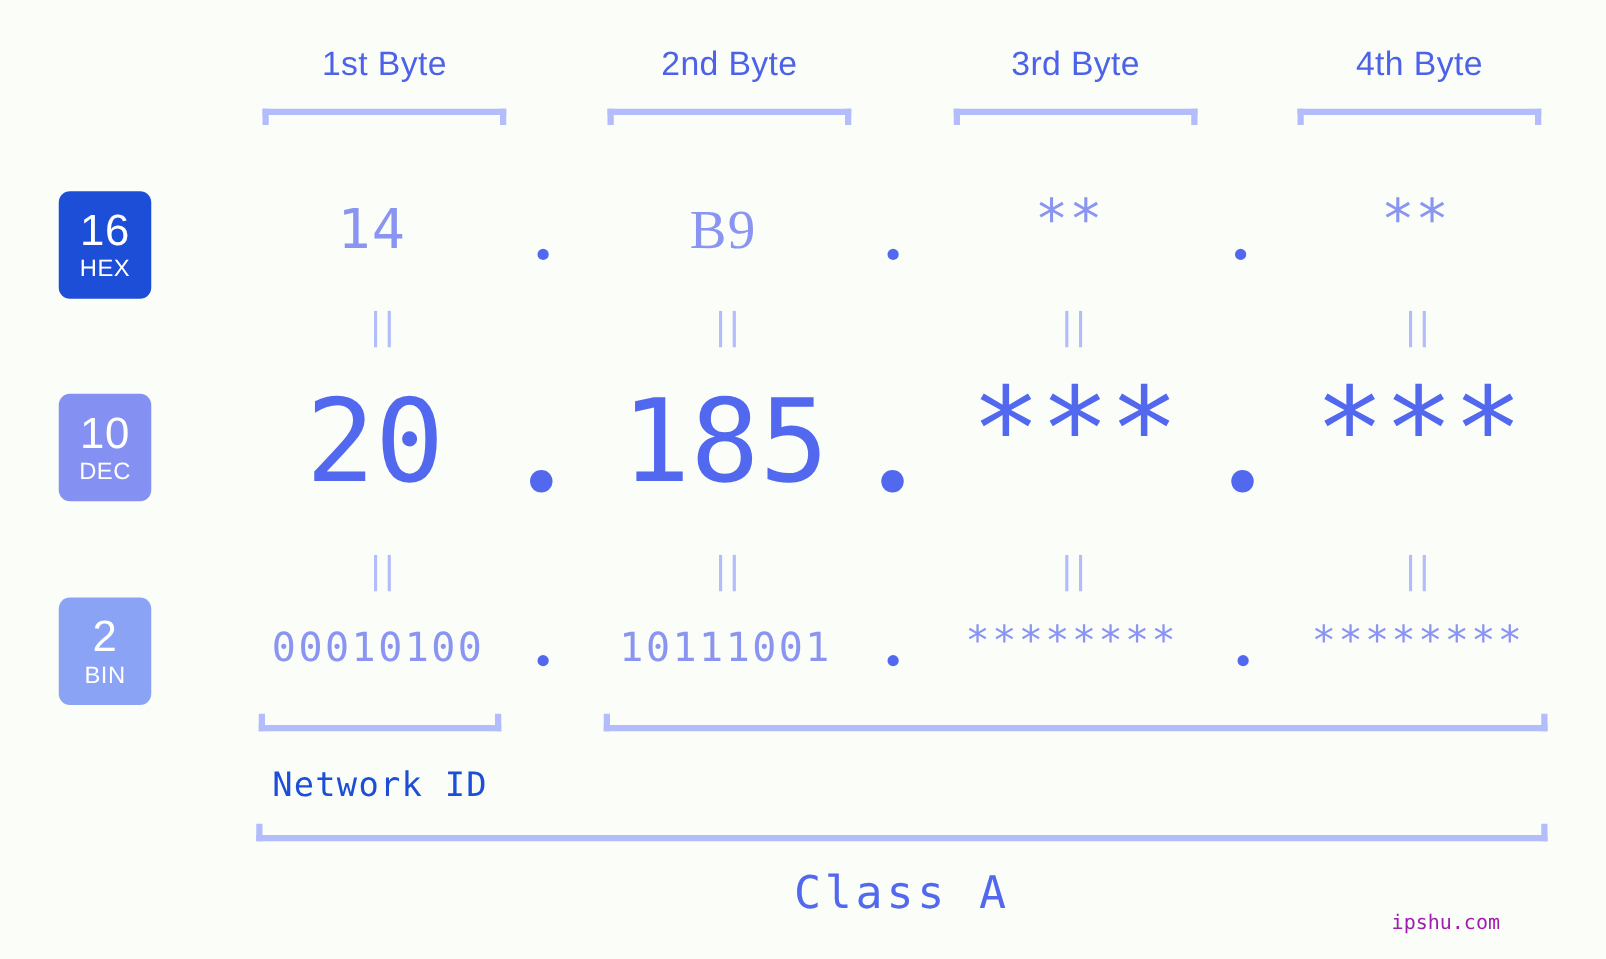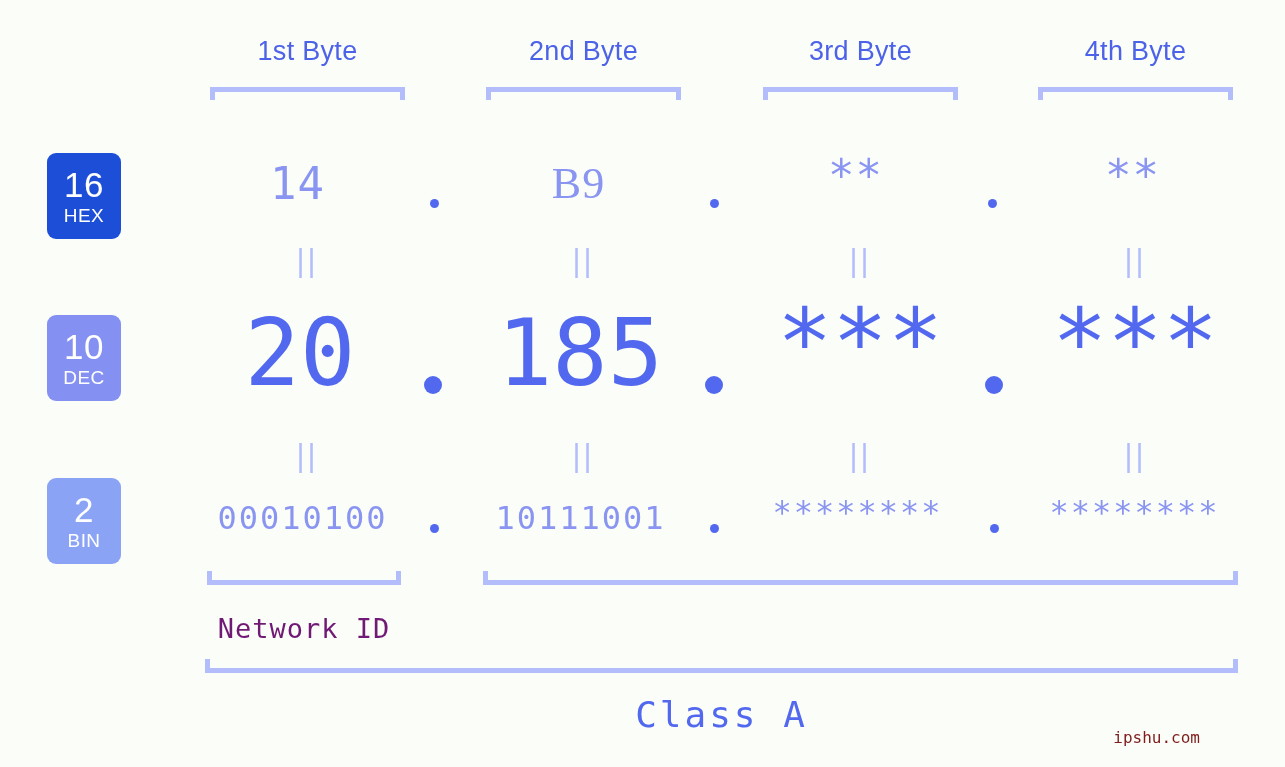--- a/index.html
+++ b/index.html
@@ -118,40 +118,40 @@
     font-family: "Liberation Sans", sans-serif;
     letter-spacing: 3px;
     line-height: 1;
     white-space: nowrap;
   }
 
   
   .id-label {
     position: absolute;
     text-align: center;
-    color: #701a75;
+    color: #1d4ed8;
     font-size: 27px;
     font-family: "DejaVu Sans Mono", monospace;
     white-space: nowrap;
     letter-spacing: 1px;
   }
   .class-label {
     position: absolute;
     text-align: center;
     color: #5269ef;
     font-size: 36px;
     font-family: "DejaVu Sans Mono", monospace;
     white-space: nowrap;
     letter-spacing: 3px;
   }
   .watermark {
     position: absolute;
     right: 12px;
     bottom: 20px;
-    color: #7f1d1d;
+    color: #a21caf;
     font-size: 16px;
     font-family: "DejaVu Sans Mono", monospace;
     letter-spacing: 0px;
   }
 </style>
 </head>
 <body>
 
 <div id="stage">
 

